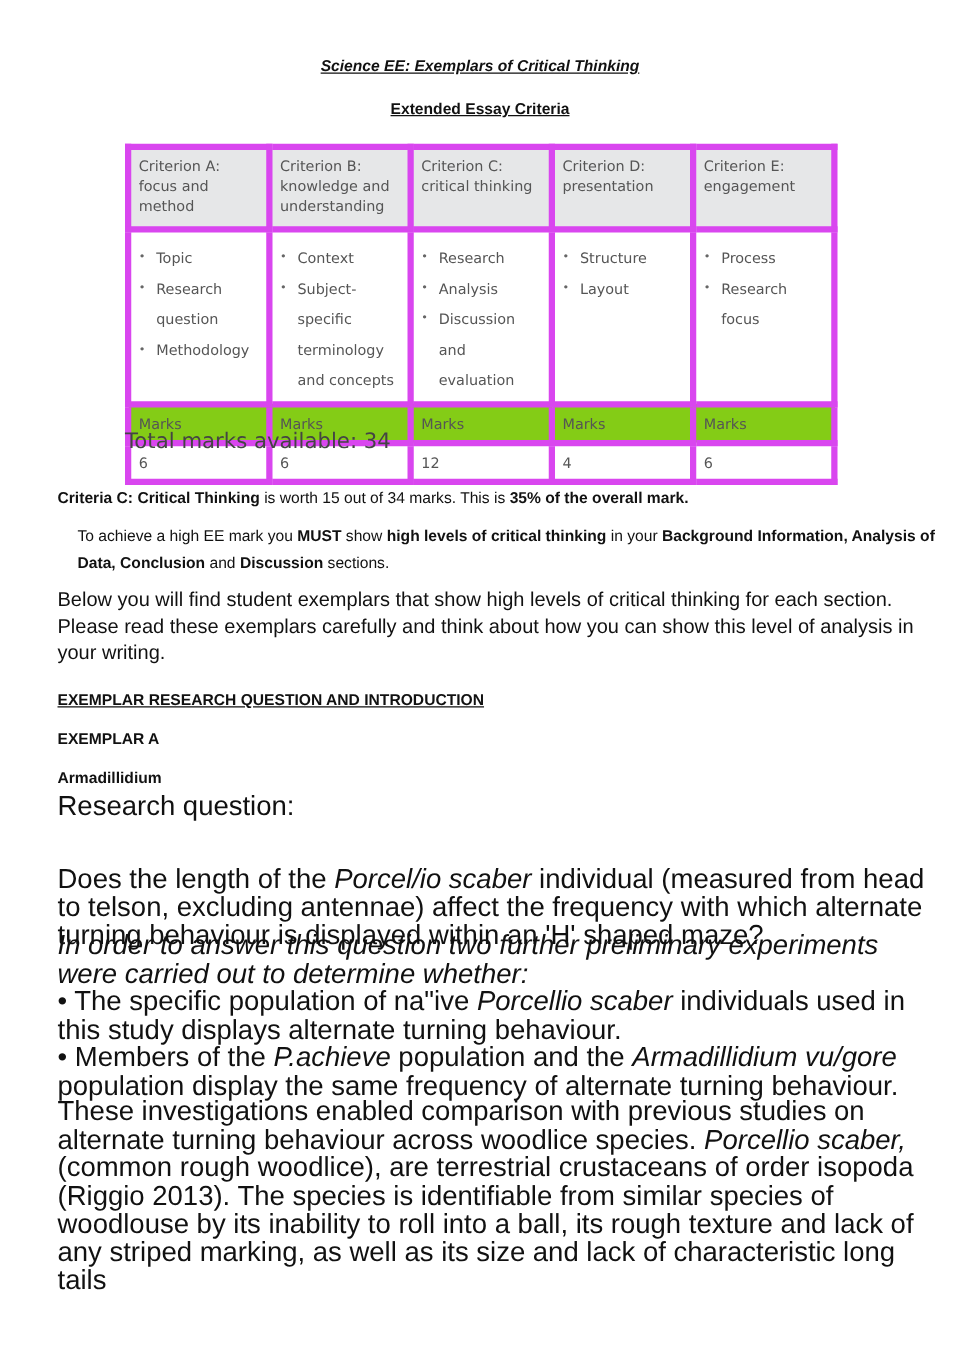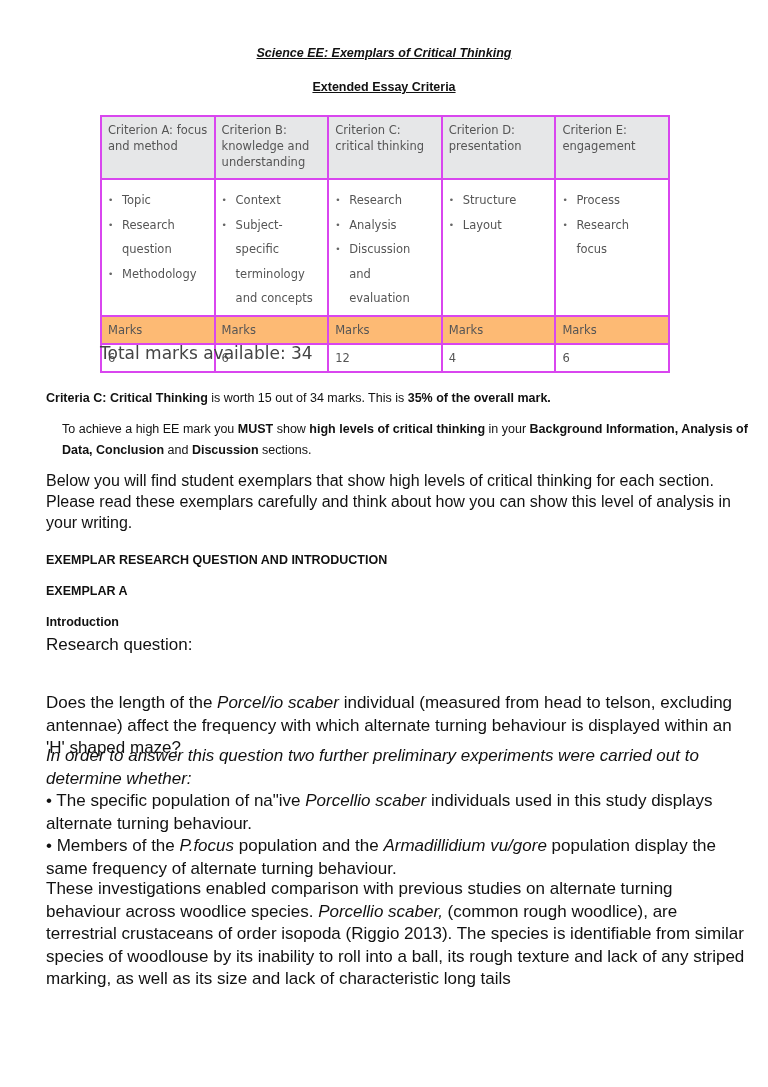--- a/index.html
+++ b/index.html
@@ -1,33 +1,33 @@
 <!DOCTYPE html>
 <html><head>
 <meta charset="utf-8">
 <style>
   html, body { margin:0; padding:0; background:#ffffff; }
   body { width:768px; height:1087px; position:relative; overflow:hidden; color:#111; font-family:"Liberation Sans", sans-serif; }
   .page-title { position:absolute; left:0; width:768px; text-align:center; font-weight:bold; font-size:12.5px; text-decoration:underline; top:46px;font-style:italic; }
   .page-subtitle { position:absolute; left:0; width:768px; text-align:center; font-weight:bold; font-size:12.5px; text-decoration:underline; top:80px; }
   table.criteria { position:absolute; left:100px; top:115px; width:570px; border-collapse:collapse; font-family:"DejaVu Sans", sans-serif; font-size:11.5px; color:#555; }
-  table.criteria td { border:2px solid #d946ef; vertical-align:top; padding:4px 6px; width:20%; }
+  table.criteria td { border:5px solid #d946ef; vertical-align:top; padding:4px 6px; width:20%; }
   tr.hdr td { background:#e6e7e8; height:52px; line-height:16px; padding-top:5px; }
   tr.body td { height:98px; padding-top:8px; }
-  tr.marks-hdr td { background:#fdba74; height:18px; line-height:18px; }
+  tr.marks-hdr td { background:#84cc16; height:18px; line-height:18px; }
   tr.marks-val td { height:18px; line-height:18px; }
   ul.items { list-style:none; margin:0; padding:0; }
   ul.items li { position:relative; padding-left:14px; line-height:24.5px; }
   ul.items li.bullet::before { content:"•"; position:absolute; left:0; top:0; font-size:9px; color:#666; }
   .total { position:absolute; left:100px; top:343px; font-family:"DejaVu Sans", sans-serif; font-size:17px; color:#444; }
   .p { position:absolute; left:46px; width:690px; font-size:12.5px; line-height:21px; }
   .p b { font-weight:bold; }
   .h { position:absolute; left:46px; font-size:12.5px; font-weight:bold; }
-  .u { }
-  .big { position:absolute; left:46px; width:700px; font-size:17px; line-height:22.5px; }
+  .u { text-decoration:underline; }
+  .big { position:absolute; left:46px; width:700px; font-size:22px; line-height:22.5px; }
   i { font-style:italic; }
 </style>
 </head>
 <body>
 
 <div class="page-title">Science EE: Exemplars of Critical Thinking</div>
 <div class="page-subtitle">Extended Essay Criteria</div>
 
 <table class="criteria">
   <tbody>
@@ -99,29 +99,29 @@
 </div>
 
 <div class="p" style="top:419px;margin-left:16px;">
   <span>To achieve a high EE mark you </span><b>MUST</b><span> show </span><b>high levels of critical thinking</b><span> in your </span><b>Background Information, Analysis of Data, Conclusion</b><span> and </span><b>Discussion</b><span> sections.</span>
 </div>
 
 <div class="p" style="top:470px; font-size:16px;">Below you will find student exemplars that show high levels of critical thinking for each section. Please read these exemplars carefully and think about how you can show this level of analysis in your writing.</div>
 
 <div class="h u" style="top:553px;">EXEMPLAR RESEARCH QUESTION AND INTRODUCTION</div>
 <div class="h" style="top:584px;">EXEMPLAR A</div>
-<div class="h" style="top:615px;">Introduction</div>
+<div class="h" style="top:615px;">Armadillidium</div>
 
 <div class="big" style="top:634px;">Research question:</div>
 <div class="big" style="top:656px;margin-top:36px;">
   <span>Does the length of the </span><i>Porcel/io scaber</i><span> individual (measured from head to telson, excluding antennae) affect the frequency with which alternate turning behaviour is displayed within an 'H' shaped maze?</span>
 </div>
 
 <div class="big" style="top:745px;font-style:italic;">In order to answer this question two further preliminary experiments were carried out to determine whether:</div>
 <div class="big" style="top:790px;">
   <span>• The specific population of na"ive </span><i>Porcellio scaber</i><span> individuals used in this study displays alternate turning behaviour.</span>
 </div>
 <div class="big" style="top:835px;">
-  <span>• Members of the </span><i>P.focus</i><span> population and the </span><i>Armadillidium vu/gore</i><span> population display the same frequency of alternate turning behaviour.</span>
+  <span>• Members of the </span><i>P.achieve</i><span> population and the </span><i>Armadillidium vu/gore</i><span> population display the same frequency of alternate turning behaviour.</span>
 </div>
 <div class="big" style="top:878px;">
   <span>These investigations enabled comparison with previous studies on alternate turning behaviour across woodlice species. </span><i>Porcellio scaber,</i><span> (common rough woodlice), are terrestrial crustaceans of order isopoda (Riggio 2013). The species is identifiable from similar species of woodlouse by its inability to roll into a ball, its rough texture and lack of any striped marking, as well as its size and lack of characteristic long tails</span>
 </div>
 
 </body></html>

